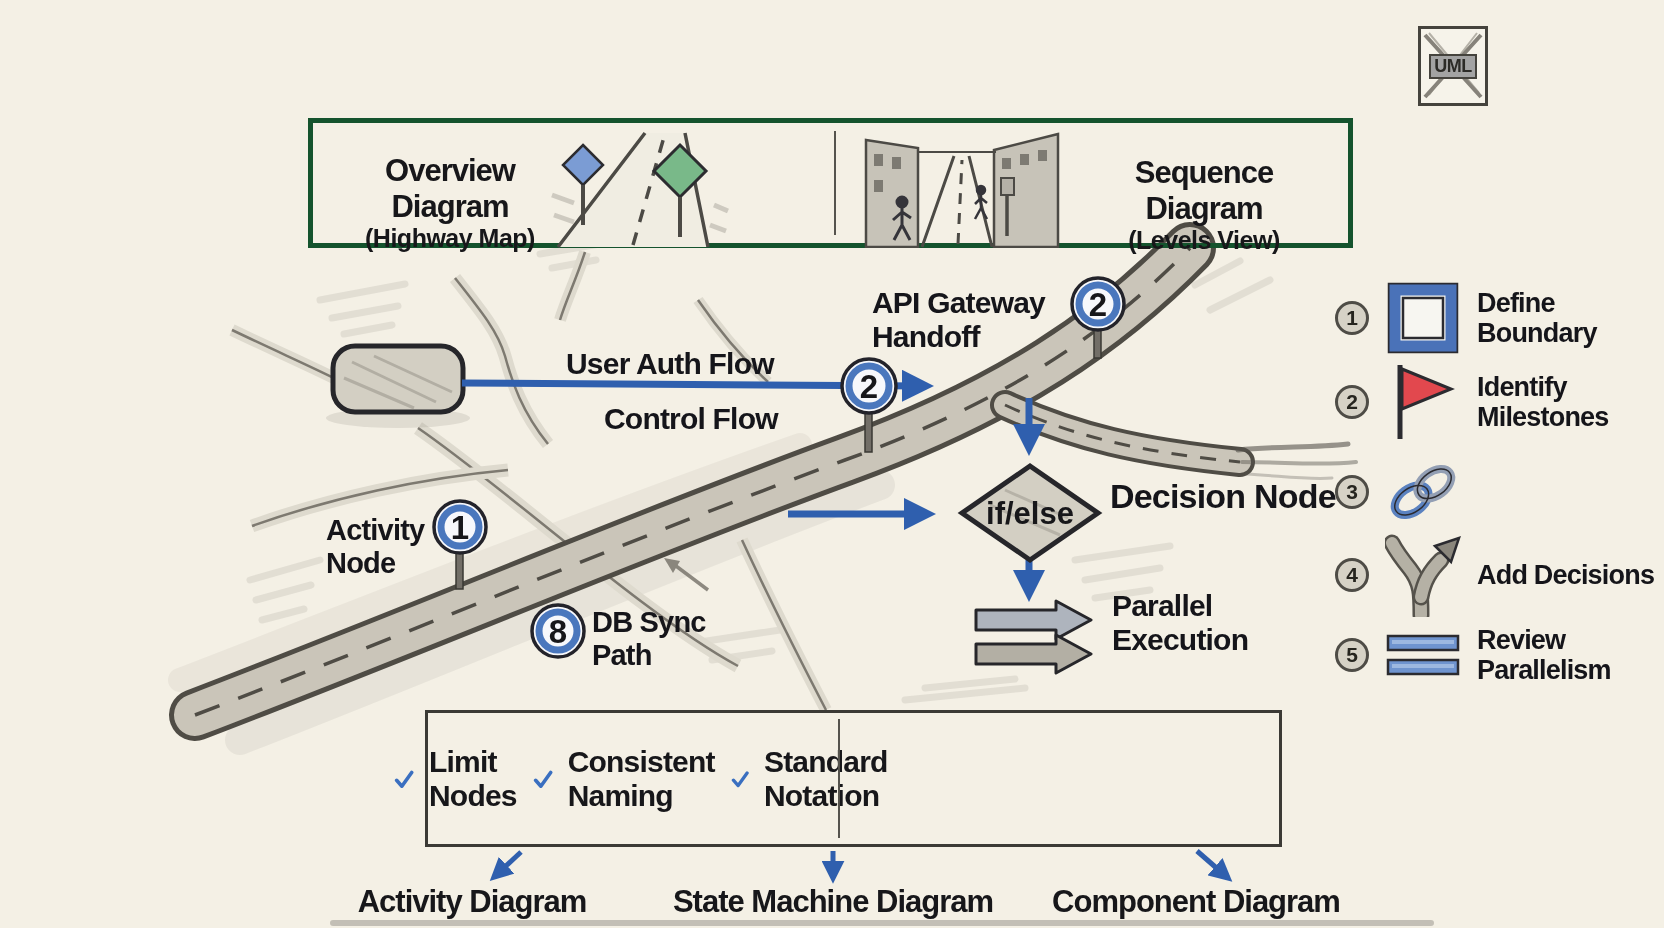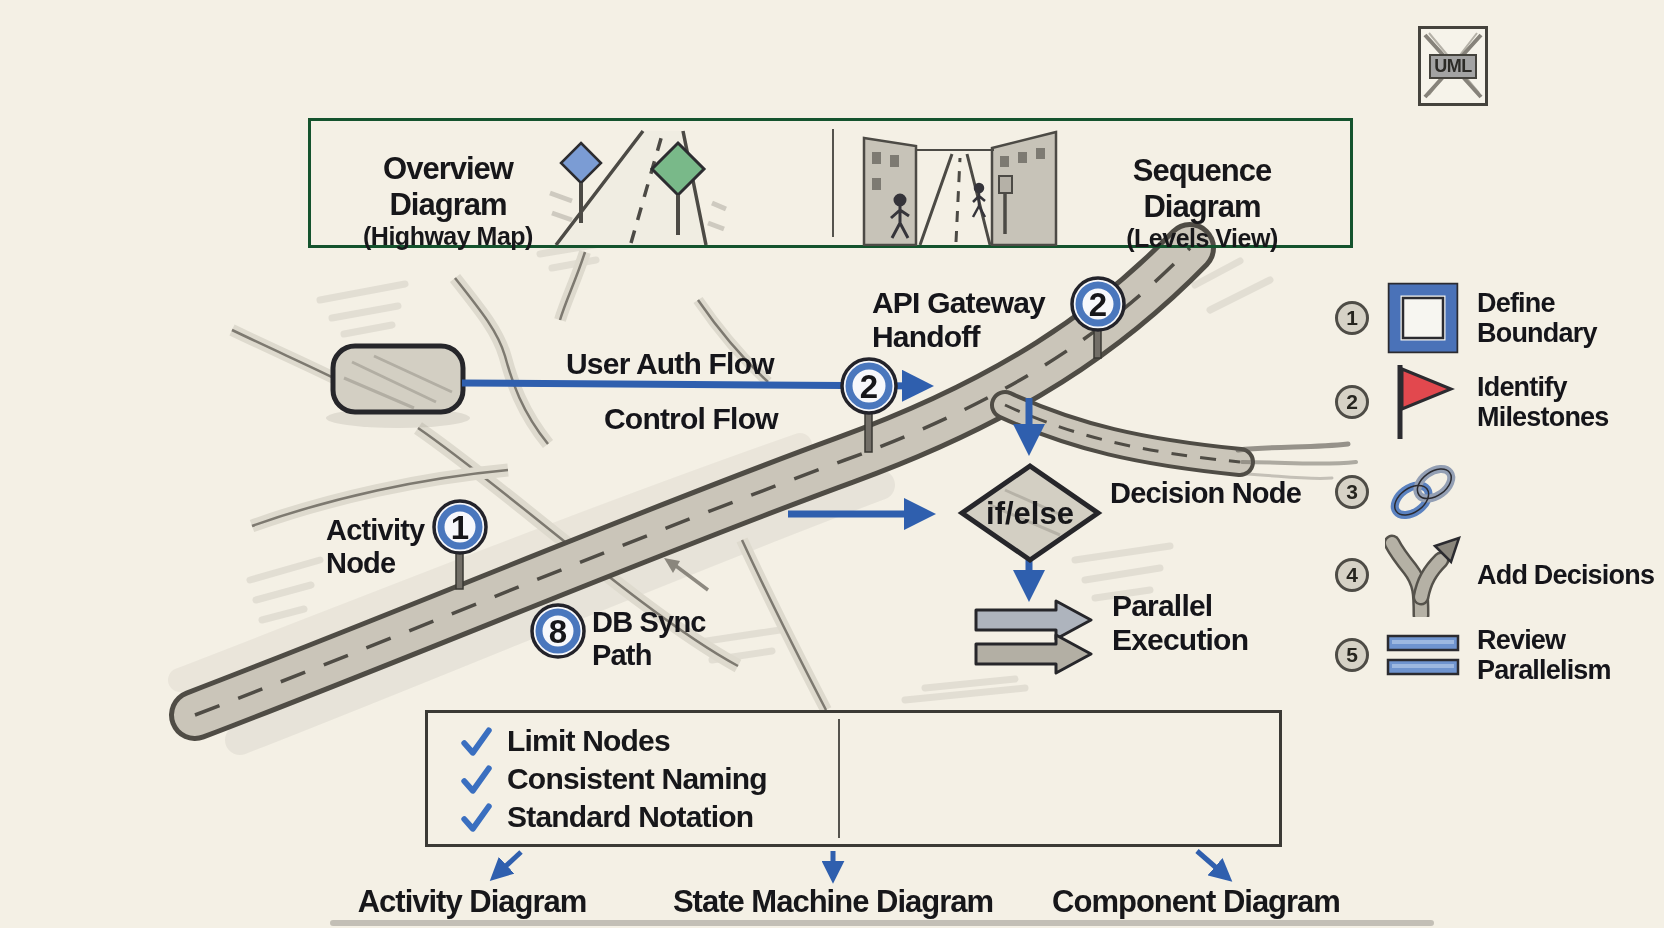--- a/index.html
+++ b/index.html
@@ -16,21 +16,21 @@
     border:3px solid #45433d;background:#f6f3ea;
     display:flex;align-items:center;justify-content:center;
   }
   .uml-badge svg{position:absolute;left:0;top:0;}
   .uml-badge-label{
     position:relative;font-size:18px;font-weight:bold;letter-spacing:-0.5px;
     border:2px solid #45433d;background:#a3a3a3;padding:0 3px;color:#2c2b27;
   }
   .compare-panel{
     position:absolute;left:308px;top:118px;width:1045px;height:130px;
-    border:3px solid #14532d;box-sizing:border-box;
+    border:5px solid #14532d;box-sizing:border-box;
   }
   .cmp-block{position:absolute;text-align:center;line-height:1.15;}
   .cmp-title{font-size:31px;font-weight:bold;letter-spacing:-1px;}
   .cmp-sub{font-size:25px;font-weight:bold;letter-spacing:-0.5px;}
   .cmp-divider{position:absolute;left:521px;top:8px;bottom:8px;width:2px;background:#55534d;}
   .sketch{position:absolute;}
   .map-label{
     position:absolute;font-weight:bold;color:#15151a;line-height:1.13;
     letter-spacing:-0.8px;white-space:pre-line;
   }
@@ -47,21 +47,21 @@
     font-size:27px;font-weight:bold;letter-spacing:-0.8px;line-height:1.12;
     white-space:pre-line;color:#15151a;
   }
   .bottom-panel{
     position:absolute;left:425px;top:710px;width:857px;height:137px;
     border:3px solid #3b3a35;box-sizing:border-box;
   }
   .bp-divider{position:absolute;left:410px;top:6px;bottom:6px;width:2px;background:#55534d;}
   .bp-left{
     position:absolute;left:0;top:0;width:408px;height:100%;box-sizing:border-box;
-    display:flex;flex-direction:column;justify-content:center;gap:4px;padding-left:32px;
+    display:flex;flex-direction:row;justify-content:center;gap:4px;padding-left:32px;
   }
   .bp-right{
     position:absolute;left:412px;right:0;top:0;height:100%;box-sizing:border-box;
     display:flex;flex-direction:column;justify-content:center;gap:13px;padding-left:46px;
   }
   .bp-item{display:flex;align-items:center;gap:15px;font-size:30px;font-weight:bold;letter-spacing:-0.8px;}
   .related-label{
     position:absolute;top:884px;transform:translateX(-50%);
     font-size:31px;font-weight:bold;letter-spacing:-1px;white-space:nowrap;
   }
@@ -250,21 +250,21 @@
   </div>
 
   <div class="map-label" style="left:566px;top:347px;font-size:30px;">User Auth Flow</div>
   <div class="map-label" style="left:604px;top:402px;font-size:30px;">Control Flow</div>
   <div class="map-label" style="left:872px;top:286px;font-size:30px;">API Gateway
 Handoff</div>
   <div class="map-label" style="left:326px;top:514px;font-size:29px;">Activity
 Node</div>
   <div class="map-label" style="left:592px;top:606px;font-size:29px;">DB Sync
 Path</div>
-  <div class="map-label" style="left:1110px;top:477px;font-size:29px;">Decision Node</div>
+  <div class="map-label" style="left:1110px;top:477px;font-size:34px;">Decision Node</div>
   <div class="map-label" style="left:1112px;top:589px;font-size:30px;">Parallel
 Execution</div>
 
   <div class="step-row" style="top:270px;">
     <span class="step-num">1</span>
     <span class="step-icon">
       <svg class="icon-svg" width="74" height="74" viewBox="0 0 74 74">
         <rect x="3" y="3" width="68" height="68" fill="none" stroke="#2b2b30" stroke-width="2.5"></rect>
         <rect x="9" y="9" width="56" height="56" fill="#f7f6f1" stroke="#4a72b8" stroke-width="11"></rect>
         <rect x="17" y="17" width="40" height="40" fill="none" stroke="#2b2b30" stroke-width="2.5"></rect>

